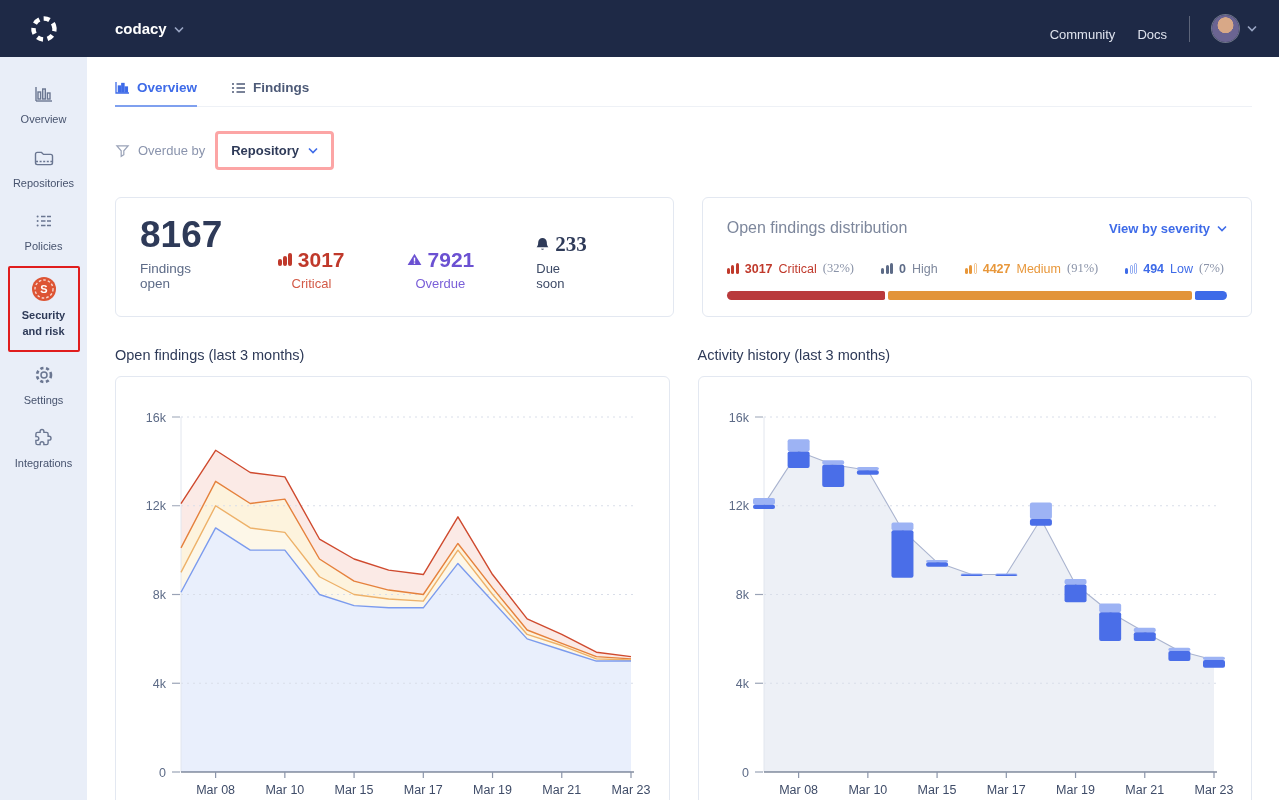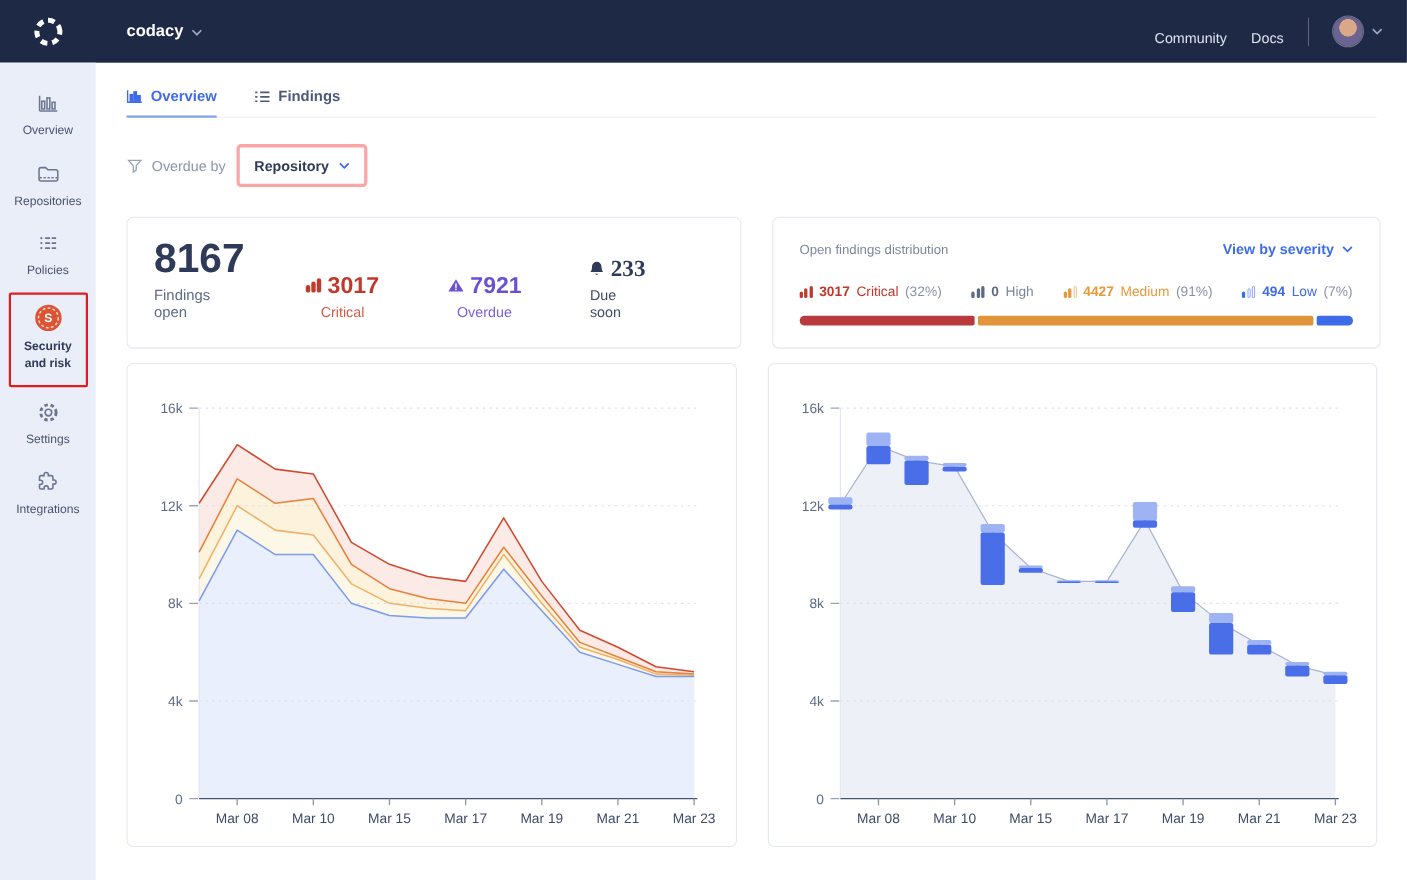--- a/index.html
+++ b/index.html
@@ -76,28 +76,28 @@
   .sigbars { display:inline-flex; align-items:flex-end; gap:1.5px; }
   .sigbars i { display:block; width:3.5px; border-radius:2px; }
   .sigbars i:nth-child(1){height:7px;} .sigbars i:nth-child(2){height:10px;}
   .sigbars i:nth-child(3){height:13px;}
   .sigbars.small i{width:3px;} .sigbars.small i:nth-child(1){height:6px;}
   .sigbars.small i:nth-child(2){height:9px;} .sigbars.small i:nth-child(3){height:11px;}
 
   
   .dist-card { height:120px; padding:21px 24px; }
   .dist-head { display:flex; align-items:center; justify-content:space-between; }
-  .dist-title { font-size:12px; color:#7d879c; }
+  .dist-title { font-size:16px; color:#7d879c; }
   .view-by { display:flex; align-items:center; gap:7px; color:#3e6be8; font-size:13px;
     font-weight:bold; cursor:pointer; }
   .dist-legend { margin-top:24px; display:flex; align-items:center; gap:27px;
     font-size:12.5px; }
   .leg-item { display:flex; align-items:center; gap:6px; }
   .leg-val { font-weight:bold; }
-  .leg-pct { color:#8a93a8; }
+  .leg-pct { color:#8a93a8;font-family:Liberation Serif, serif; }
   .dist-bar { margin-top:15px; display:flex; gap:3px; height:9px; }
   .dist-bar i { display:block; height:100%; }
   .dist-bar i:first-child { border-radius:5px 2px 2px 5px; }
   .dist-bar i:last-child  { border-radius:2px 5px 5px 2px; }
   .dist-bar i { border-radius:2px; }
 
   
   .charts-titles { margin-top:30px; display:grid; grid-template-columns:1fr 1fr; gap:28px; }
   .chart-title { font-size:14.5px; color:#2e3a58; }
   .charts-row { margin-top:13px; display:grid; grid-template-columns:1fr 1fr; gap:28px; }
@@ -317,20 +317,24 @@
           </div>
         </div>
       <div class="dist-bar">
           <i style="width: 32%; background: rgb(185, 58, 60);"></i>
           <i style="width: 61.5%; background: rgb(226, 148, 58);"></i>
           <i style="width: 6.5%; background: rgb(62, 107, 232);"></i>
         </div>
     </section>
   </div>
 
+  <div class="charts-titles">
+    <div class="chart-title">Open findings (last 3 months)</div>
+    <div class="chart-title">Activity history (last 3 months)</div>
+  </div>
 
   <div class="charts-row">
     <section class="card chart-card">
       <svg id="chart-area" width="554" height="440" viewBox="0 0 554 440">
           <polygon points="65,126.53125 99.61538461538461,73.28125 134.23076923076923,95.46875 168.84615384615384,99.90625 203.46153846153845,162.03125 238.07692307692307,182 272.6923076923077,193.09375 307.30769230769226,197.53125 341.9230769230769,139.84375 376.53846153846155,197.53125 411.15384615384613,241.90625 445.7692307692307,257.4375 480.38461538461536,275.1875 515,279.625 515,395 65,395" fill="#fbeae6"></polygon>
           <polygon points="65,170.90625 99.61538461538461,104.34375 134.23076923076923,126.53125 168.84615384615384,122.09375 203.46153846153845,182 238.07692307692307,204.1875 272.6923076923077,213.06250000000003 307.30769230769226,217.5 341.9230769230769,166.46874999999997 376.53846153846155,210.84374999999997 411.15384615384613,253 445.7692307692307,266.3125 480.38461538461536,279.625 515,281.84375 515,395 65,395" fill="#fdf3dd"></polygon>
           <polygon points="65,195.3125 99.61538461538461,128.75 134.23076923076923,150.9375 168.84615384615384,155.37499999999997 203.46153846153845,199.74999999999997 238.07692307692307,217.5 272.6923076923077,221.9375 307.30769230769226,224.15625 341.9230769230769,173.125 376.53846153846155,217.5 411.15384615384613,257.4375 445.7692307692307,268.53125 480.38461538461536,281.84375 515,282.953125 515,395 65,395" fill="#fdf7e8"></polygon>
           <polygon points="65,215.28125 99.61538461538461,150.9375 134.23076923076923,173.125 168.84615384615384,173.125 203.46153846153845,217.5 238.07692307692307,228.59375 272.6923076923077,230.8125 307.30769230769226,230.8125 341.9230769230769,186.4375 376.53846153846155,224.15625 411.15384615384613,261.875 445.7692307692307,272.96875 480.38461538461536,284.0625 515,284.0625 515,395 65,395" fill="#e9effc"></polygon>
           <line x1="65" x2="518" y1="306.25" y2="306.25" stroke="#d9dee9" stroke-width="1" stroke-dasharray="2 4"></line>
           <line x1="65" x2="518" y1="217.5" y2="217.5" stroke="#d9dee9" stroke-width="1" stroke-dasharray="2 4"></line>

